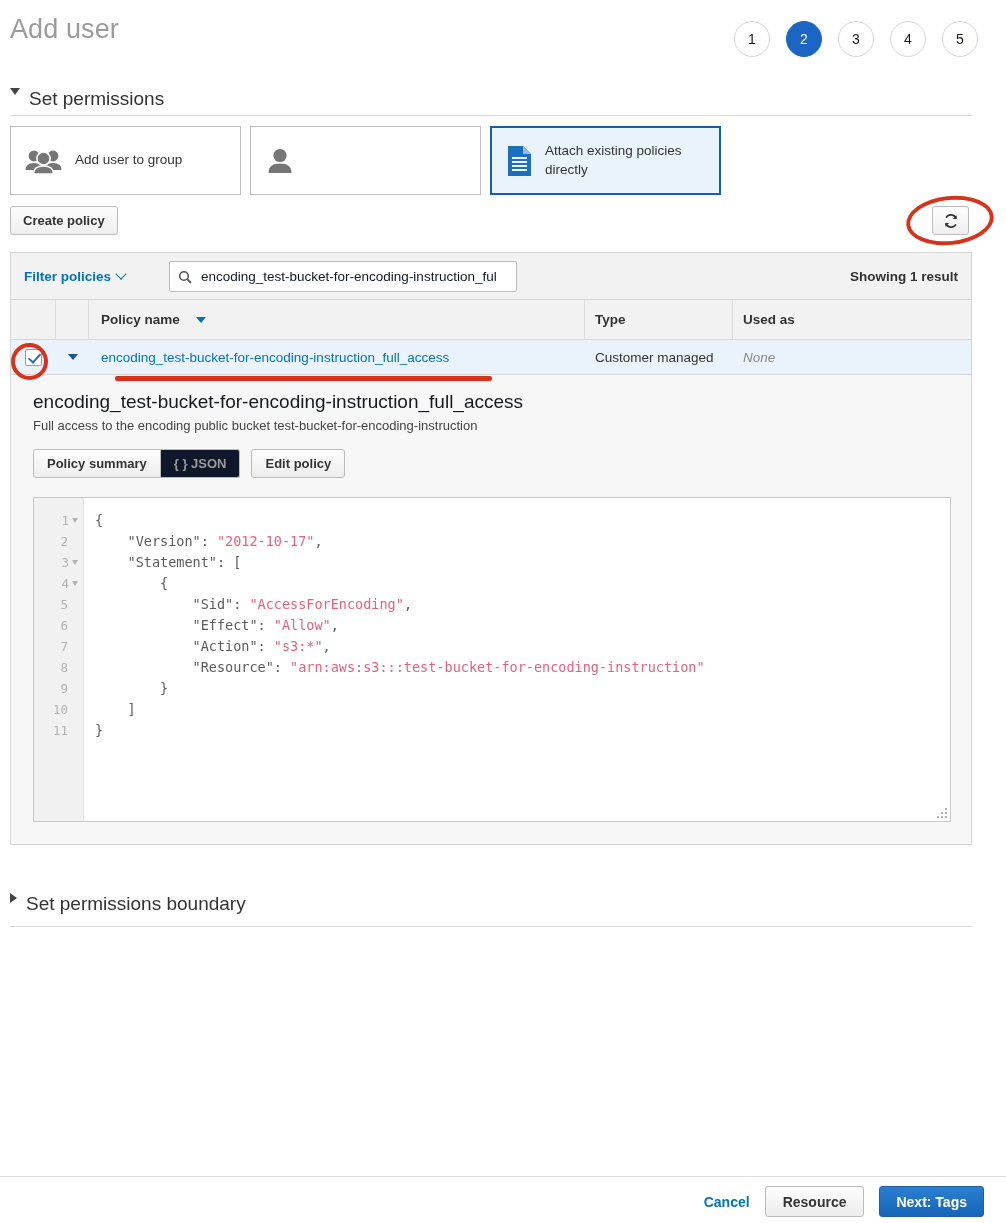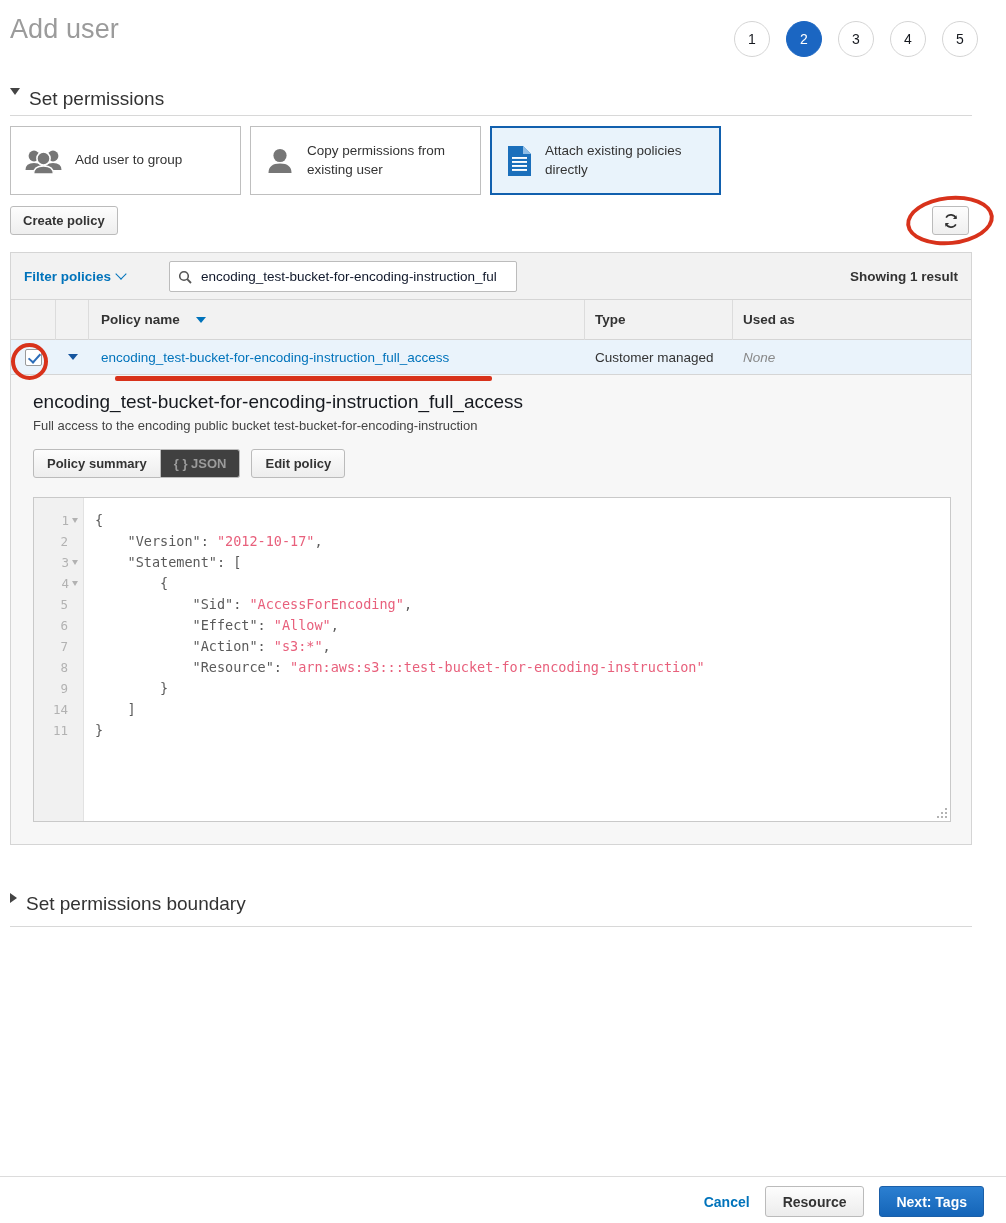--- a/index.html
+++ b/index.html
@@ -152,21 +152,21 @@
   .detail-title { font-size:19px; color:#16191f; font-weight:400; }
   .detail-desc { font-size:13px; color:#444; margin-top:5px; }
   .btn-group { display:flex; margin-top:16px; }
   .gbtn {
     height:29px; padding:0 13px; border:1px solid #bbb;
     background:linear-gradient(#fdfdfd,#ededed);
     font-size:13px; font-weight:bold; color:#333;
     display:flex; align-items:center; cursor:pointer;
   }
   .gbtn.first { border-radius:3px 0 0 3px; }
-  .gbtn.mid { border-left:none; border-radius:0 3px 3px 0; background:#404040; color:#9b9b9b; }
+  .gbtn.mid { border-left:none; border-radius:0 3px 3px 0; background:#0f172a; color:#9b9b9b; }
   .gbtn.sep { margin-left:11px; border-radius:3px; }
 
   
   .editor {
     margin-top:19px; width:918px; height:325px;
     border:1px solid #c9c9c9; background:#fff; position:relative;
     display:flex; overflow:hidden;
   }
   .gutter {
     width:50px; background:#f1f1f1; border-right:1px solid #e2e2e2;
@@ -241,21 +241,20 @@
         <path d="M8.5 27 q0-8 10-8 q10 0 10 8 z" class="icon-gray" stroke="#fff" stroke-width="1.6"></path>
       </svg>
       <span class="label">Add user to group</span>
     </div>
 
     <div class="card">
       <svg width="30" height="30" viewBox="0 0 30 30">
         <circle cx="15" cy="9.5" r="6.6" class="icon-gray"></circle>
         <path d="M3.5 27 q0-9.5 11.5-9.5 q11.5 0 11.5 9.5 z" class="icon-gray"></path>
       </svg>
-      <span class="label">Copy permissions from existing user</span>
     </div>
 
     <div class="card selected">
       <svg width="27" height="32" viewBox="0 0 27 32">
         <path d="M2 1 h15 l8 8 v22 h-23 z" class="icon-blue"></path>
         <path d="M17 1 l8 8 h-8 z" fill="#8fbde6"></path>
         <g fill="#ffffff">
           <rect x="6" y="12" width="15" height="1.9"></rect>
           <rect x="6" y="16" width="15" height="1.9"></rect>
           <rect x="6" y="20" width="15" height="1.9"></rect>
@@ -364,21 +363,21 @@
             </div>
             <div class="gline">
               <span>8</span>
               <span class="fold-sp"></span>
             </div>
             <div class="gline">
               <span>9</span>
               <span class="fold-sp"></span>
             </div>
             <div class="gline">
-              <span>14</span>
+              <span>10</span>
               <span class="fold-sp"></span>
             </div>
             <div class="gline">
               <span>11</span>
               <span class="fold-sp"></span>
             </div>
           </div>
         <div class="code" id="code">
             <div class="cline"><span>{</span></div>
             <div class="cline"><span>    "Version": </span><span class="str">"2012-10-17"</span><span>,</span></div>

